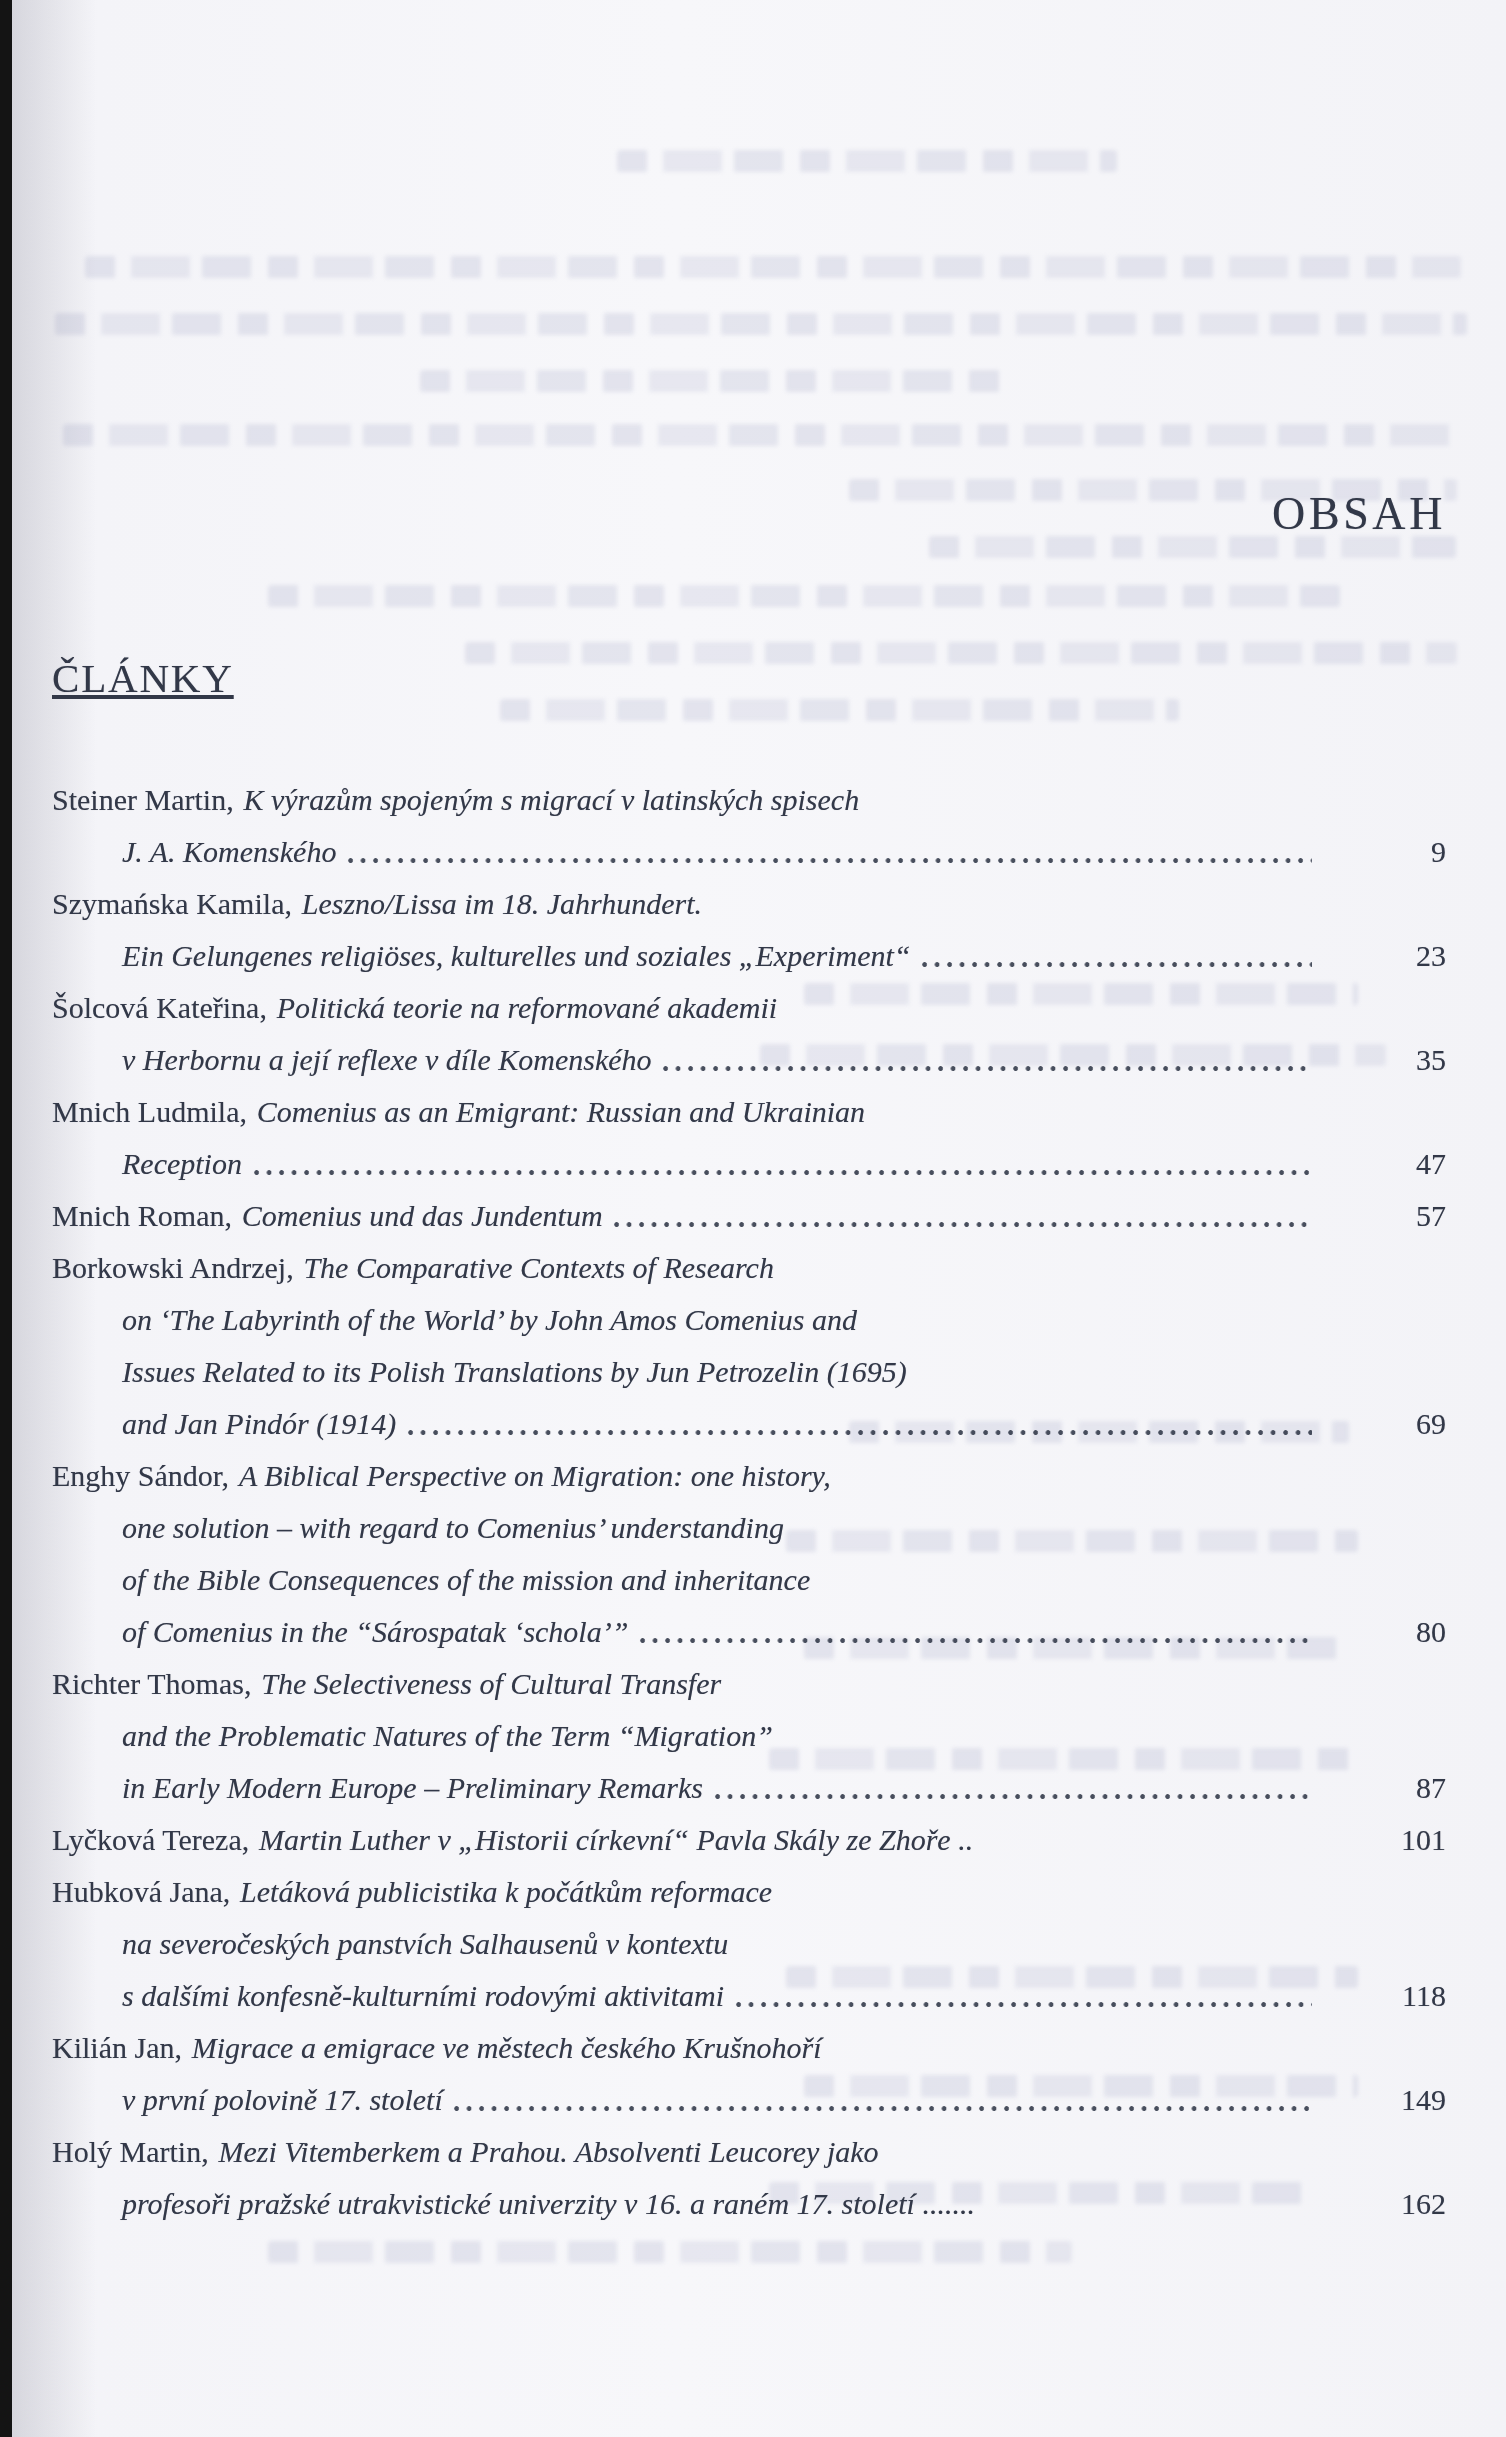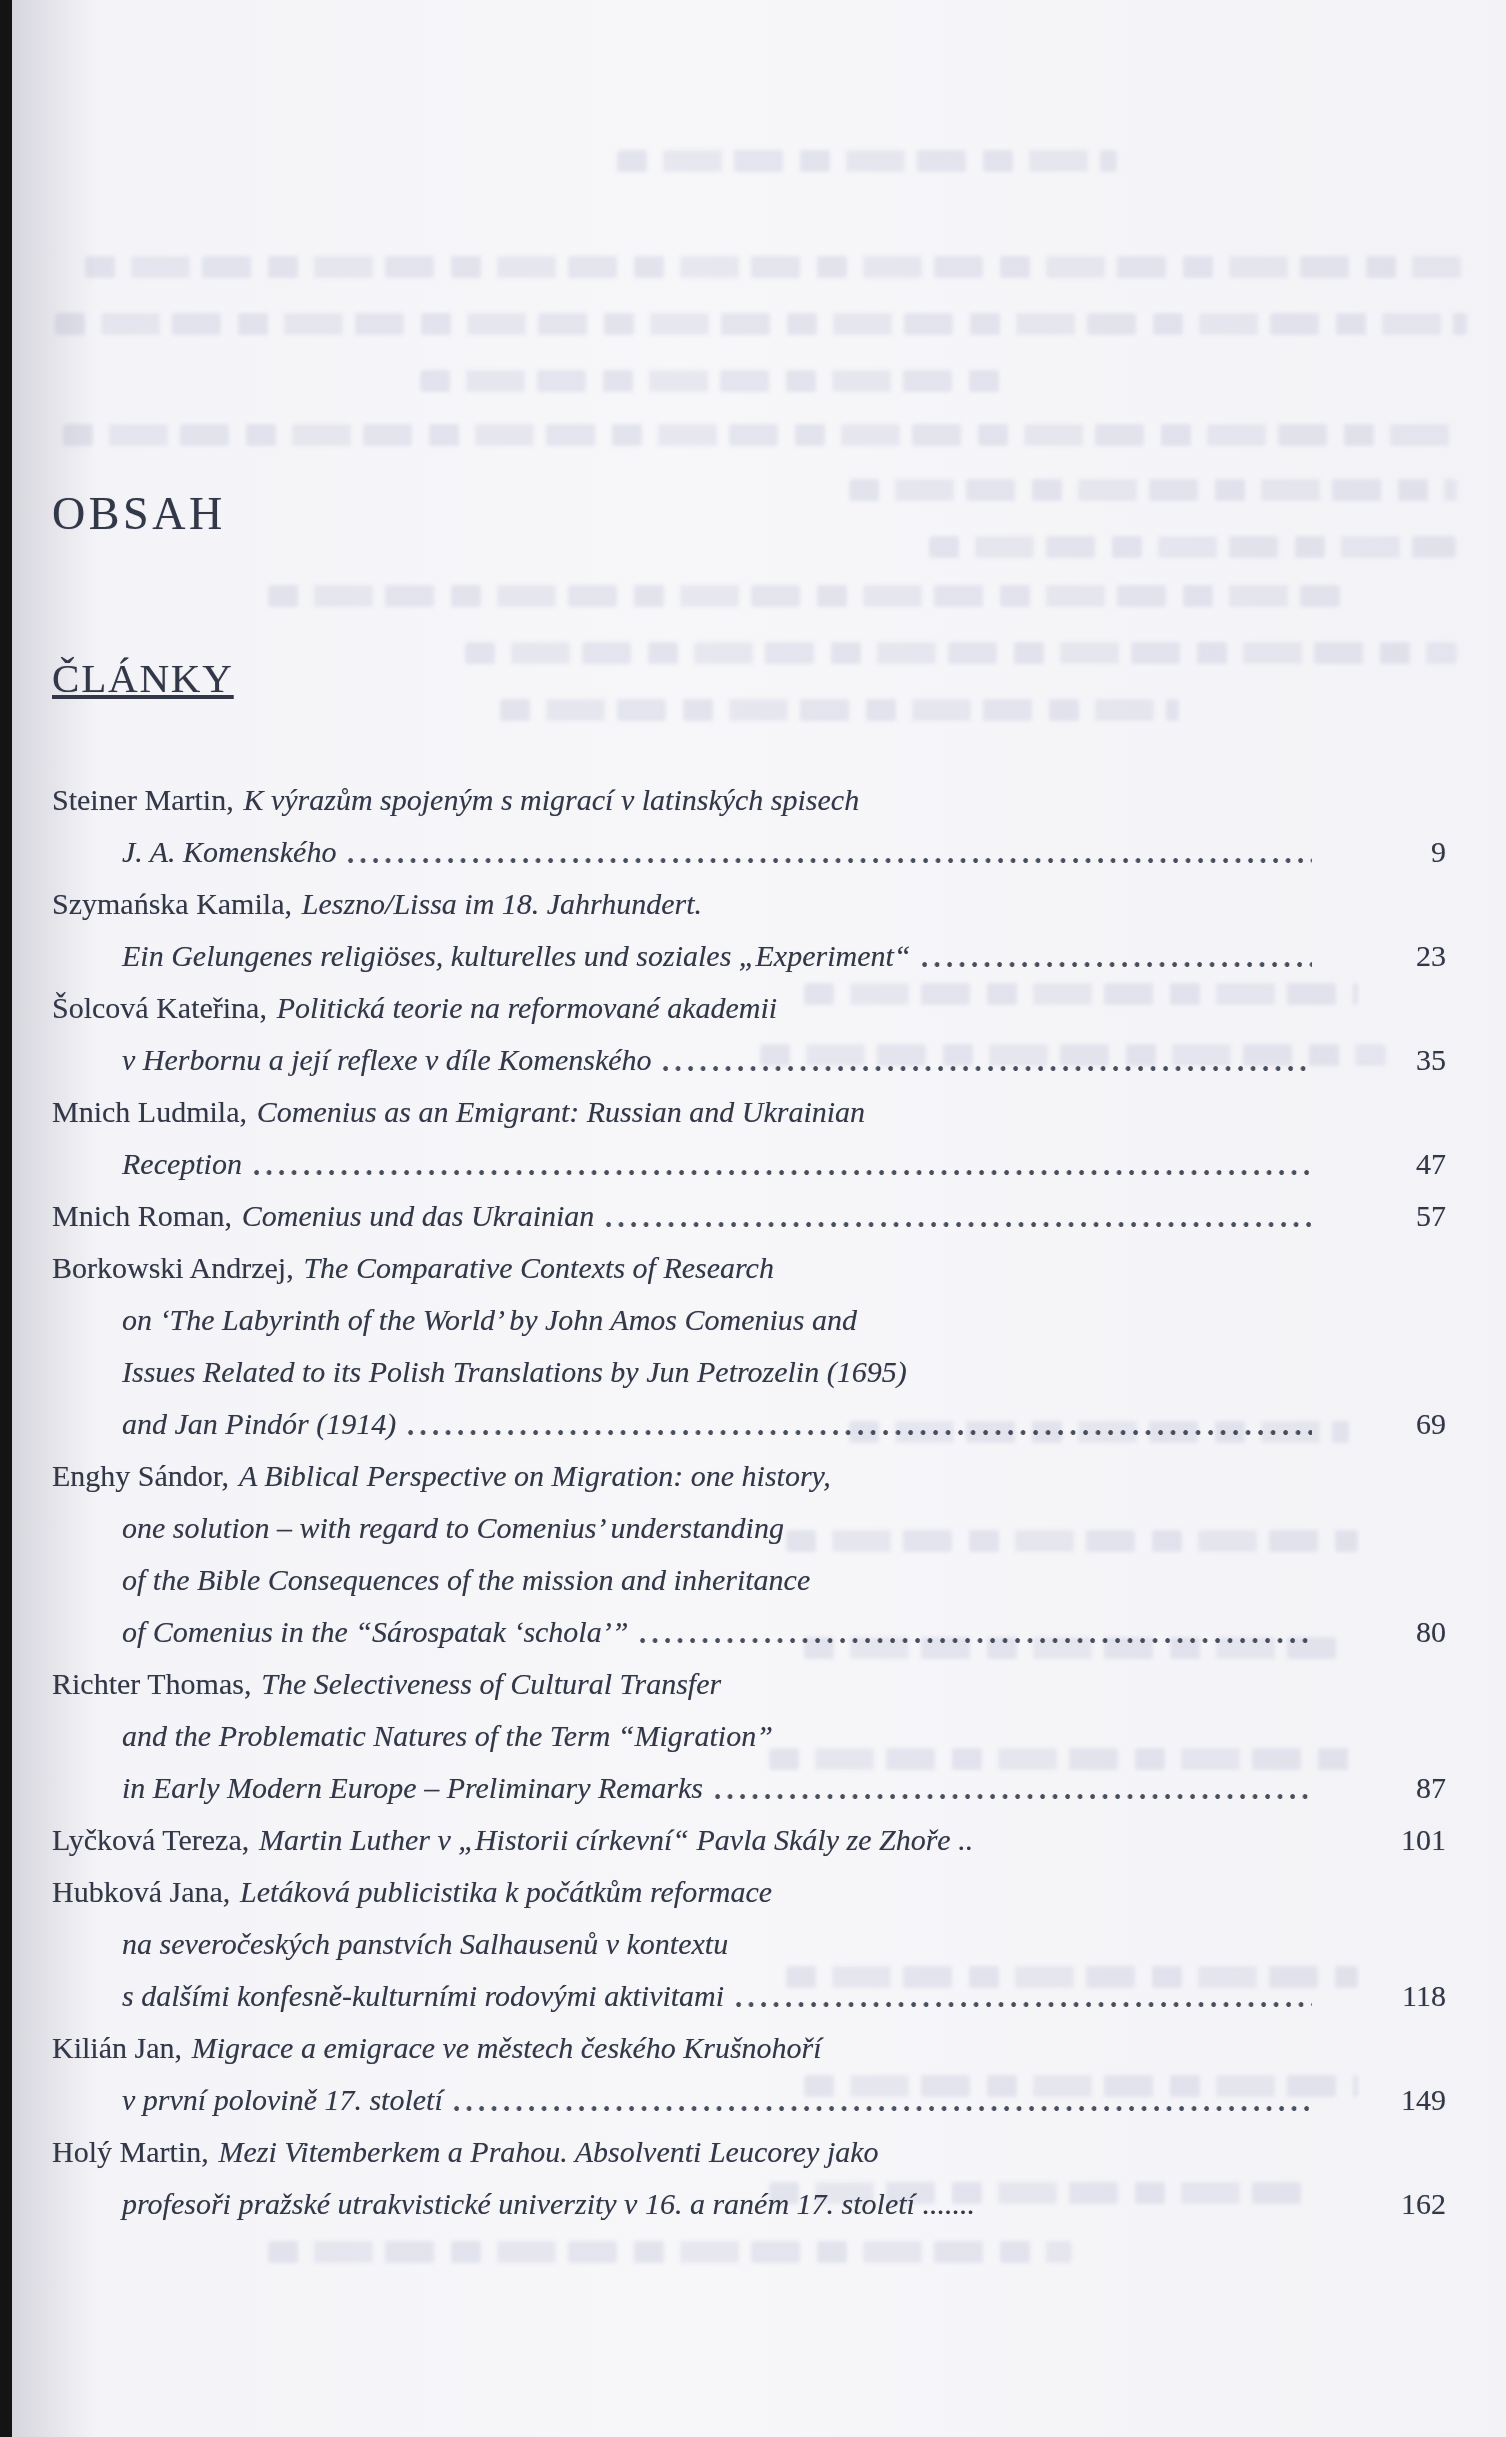--- a/index.html
+++ b/index.html
@@ -24,21 +24,21 @@
     position: absolute; height: 22.3px; z-index: 1;
     filter: blur(2.3px); opacity: .55; border-radius: 3.6px;
     background-image: repeating-linear-gradient(90deg,
       rgba(150,154,190,.38) 0 30px, rgba(150,154,190,0) 30px 46px,
       rgba(150,154,190,.30) 46px 105px, rgba(150,154,190,0) 105px 117px,
       rgba(150,154,190,.36) 117px 166px, rgba(150,154,190,0) 166px 183px);
   }
   .content { position: absolute; inset: 0; z-index: 2; }
   .title {
     position: absolute; top: 491px; left: 52px; width: 1394px;
-    text-align: left; font-size: 46px; line-height: 1;
+    text-align: right; font-size: 46px; line-height: 1;
     letter-spacing: 3.6px; text-shadow: 0 0 0.9px rgba(50,56,72,.45);
   }
   .section-heading {
     position: absolute; top: 658px; left: 52px;
     font-size: 41px; line-height: 1; letter-spacing: 1.8px;
     text-shadow: 0 0 0.9px rgba(50,56,72,.4);
     text-decoration: underline;
   }
   .toc { position: absolute; top: 774px; left: 52px; width: 1394px; }
   .line {
@@ -137,21 +137,21 @@
       <div class="line indent">
         <span class="title-it">Reception</span>
         <span class="leader"></span>
         <span class="pagenum">47</span>
       </div>
     </div>
 
     <div>
       <div class="line">
         <span class="author">Mnich Roman,</span>
-        <span class="title-it">Comenius und das Ukrainian</span>
+        <span class="title-it">Comenius und das Jundentum</span>
         <span class="leader"></span>
         <span class="pagenum">57</span>
       </div>
     </div>
 
     <div>
       <div class="line">
         <span class="author">Borkowski Andrzej,</span>
         <span class="title-it">The Comparative Contexts of Research</span>
       </div>

